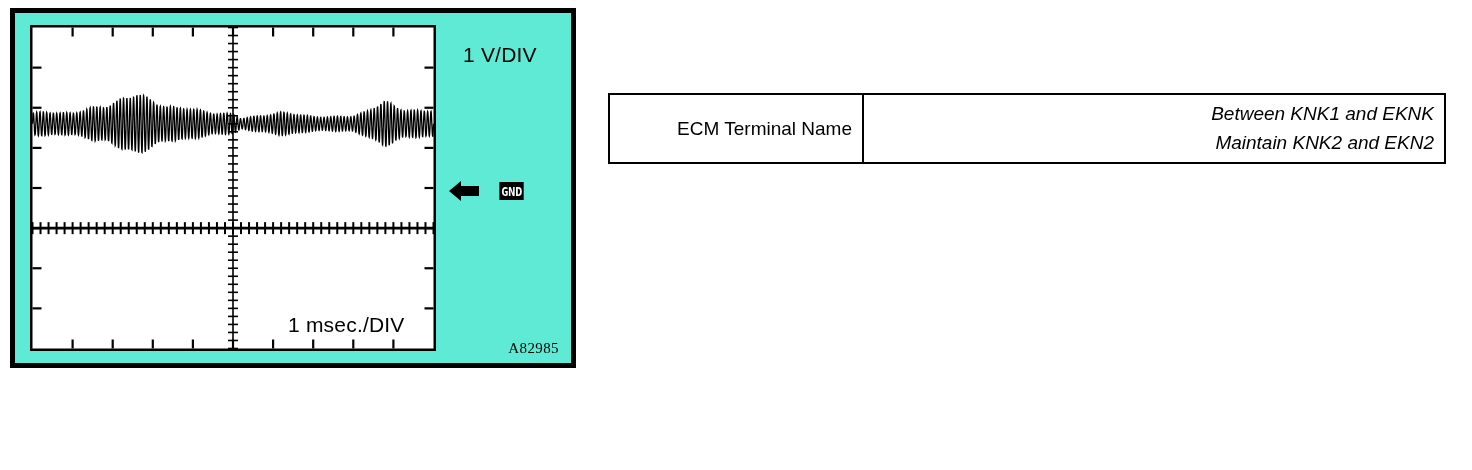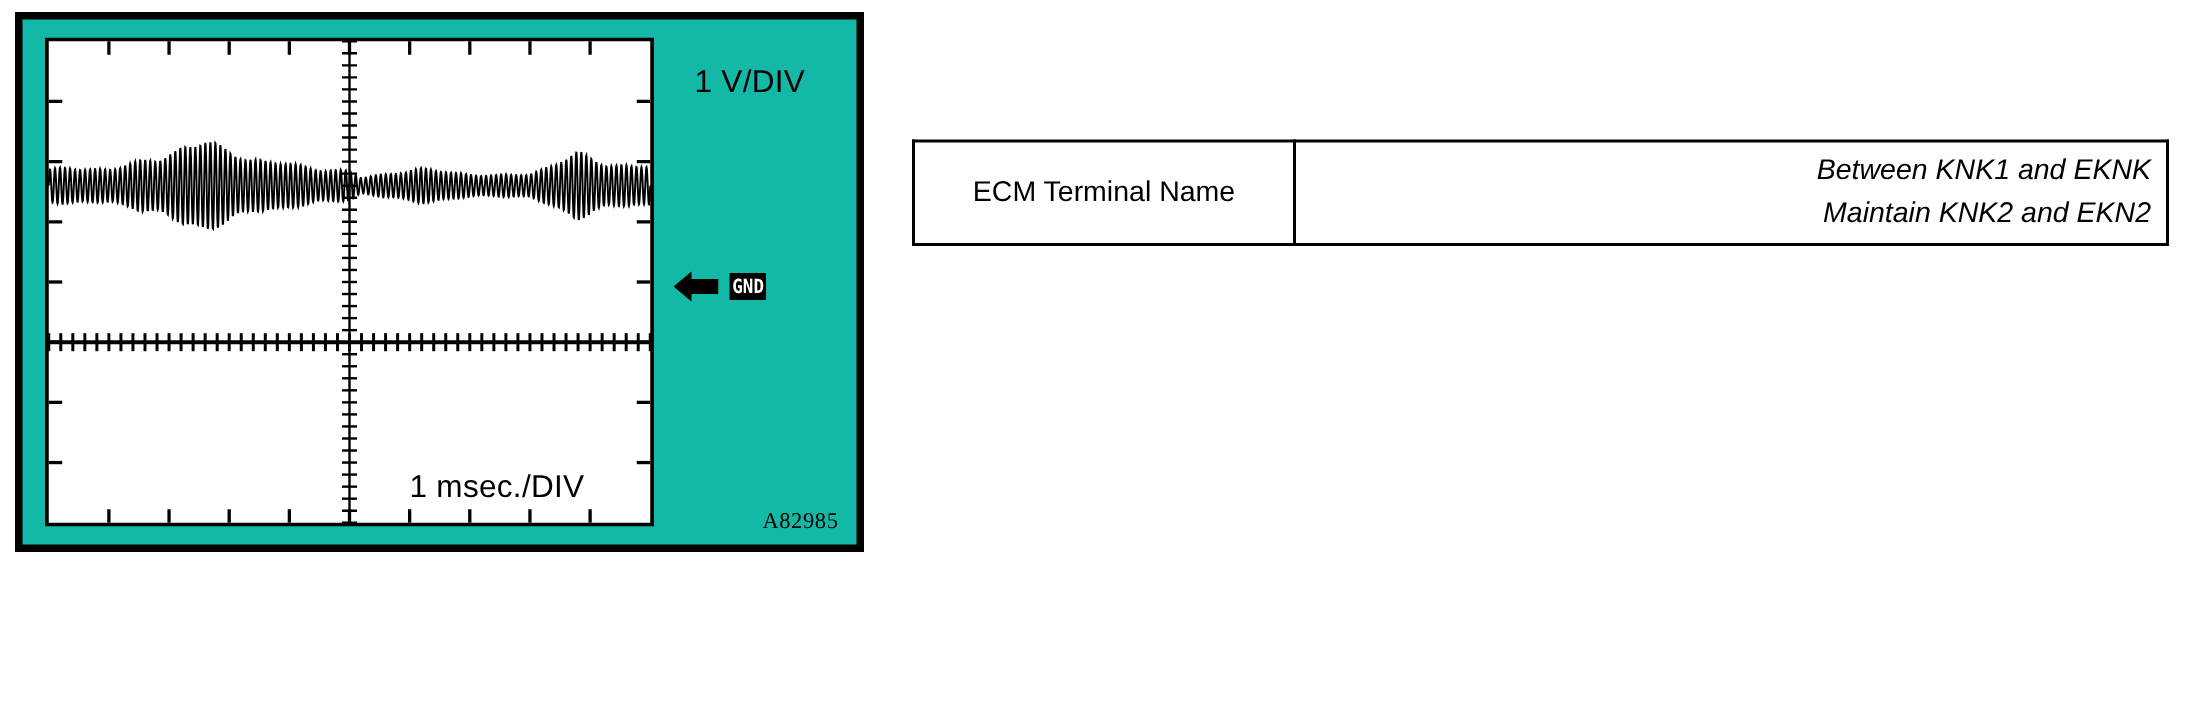--- a/index.html
+++ b/index.html
@@ -18,21 +18,21 @@
 
   
   #scope-panel {
     position: absolute;
     left: 10px;
     top: 8px;
     width: 566px;
     height: 360px;
     border: 5px solid #000;
     box-sizing: border-box;
-    background: #14b8a6;
+    background: #5eead4;
   }
 
   #scope-screen {
     position: absolute;
     left: 15px;
     top: 12px;
     width: 406px;
     height: 326px;
   }
 
@@ -44,41 +44,41 @@
     position: absolute;
     font-size: 21px;
     letter-spacing: 0.2px;
     white-space: nowrap;
   }
   #volts-div-label {
     left: 448px;
     top: 30px;
   }
   #time-div-label {
-    left: 258px;
+    left: 273px;
     top: 300px;
   }
   #figure-code {
     position: absolute;
     right: 12px;
     bottom: 6px;
     font-size: 15px;
     letter-spacing: 0.4px;
     font-family: Liberation Serif, serif;
   }
 
   
   #ground-marker {
     position: absolute;
     left: 434px;
     top: 166px;
     height: 24px;
     display: flex;
     align-items: center;
-    gap: 6px;
+    gap: 19px;
   }
   #ground-arrow-icon {
     display: block;
   }
   #ground-badge {
     background: #000;
     color: #fff;
     font-family: "DejaVu Sans Mono", monospace;
     font-size: 13px;
     font-weight: bold;
@@ -100,21 +100,21 @@
     background: #fff;
   }
   #spec-table td {
     border: 2px solid #000;
     font-size: 19px;
     padding: 0 10px;
     vertical-align: middle;
   }
   #spec-table td.label-cell {
     width: 232px;
-    text-align: center;
+    text-align: right;
     margin-left: 24px;
   }
   #spec-table td.value-cell {
     text-align: right;
     font-style: italic;
   }
   .row-tall { height: 69px; }
   .row-short { height: 38px; }
   .value-line { display: block; line-height: 1.5; white-space: nowrap; }
 </style>

